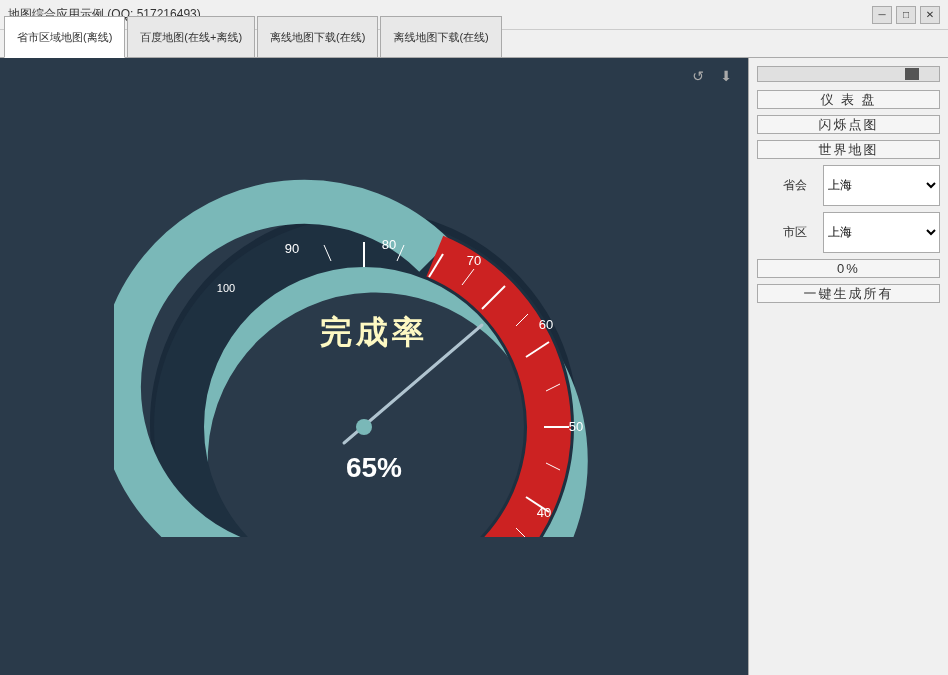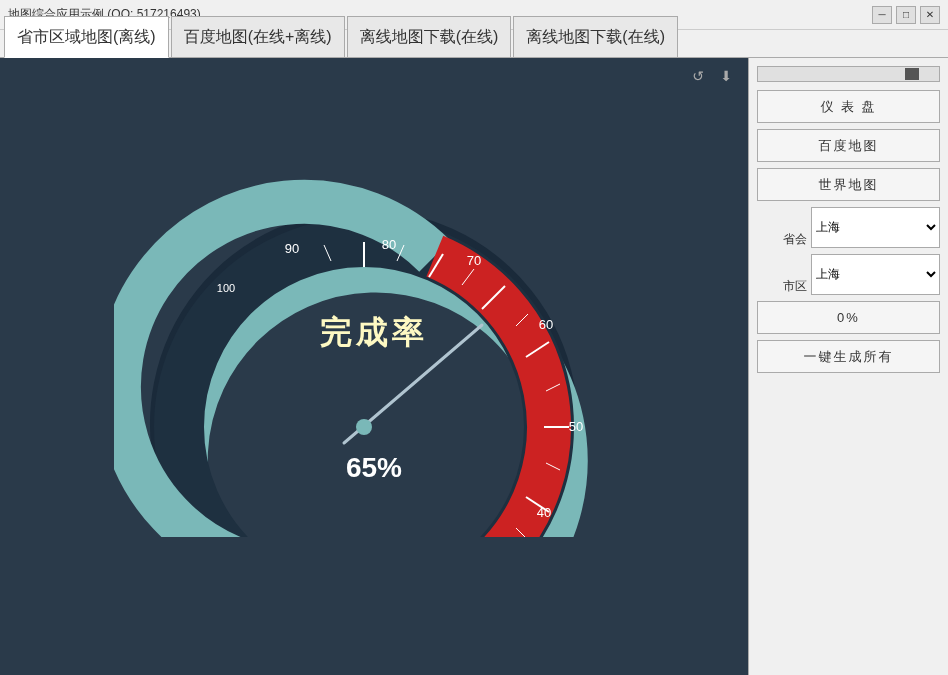--- a/index.html
+++ b/index.html
@@ -44,21 +44,21 @@
     .tab-bar {
       background: #f0f0f0;
       height: 28px;
       display: flex;
       align-items: flex-end;
       padding: 0 4px;
       border-bottom: 1px solid #aaa;
     }
     .tab {
       padding: 20px 12px;
-      font-size: 16px;
+      font-size: 11px;
       color: #333;
       cursor: pointer;
       border: 1px solid #aaa;
       border-bottom: none;
       background: #e8e8e8;
       margin-right: 2px;
       height: 22px;
       display: flex;
       align-items: center;
     }
@@ -138,34 +138,34 @@
       position: absolute;
       right: 20px;
       top: 1px;
       width: 14px;
       height: 12px;
       background: #555;
     }
 
     .right-btn {
       width: 100%;
-      height: 33px;
+      height: 19px;
       background: #f5f5f5;
       border: 1px solid #aaa;
       font-size: 13px;
       color: #333;
       cursor: pointer;
       font-family: 'SimHei', 'Microsoft YaHei', sans-serif;
       letter-spacing: 2px;
     }
 
     .dropdown-row {
       display: flex;
-      align-items: flex-end;
-      gap: 4px;
+      align-items: center;
+      gap: 16px;
     }
     .dropdown-label {
       font-size: 12px;
       color: #333;
       white-space: nowrap;
       width: 50px;
       text-align: right;
     }
     .dropdown-select {
       flex: 1;
@@ -298,21 +298,21 @@
     </div>
   </div>
 
   <div class="right-panel">
 
     <div class="right-scrollbar">
       <div class="right-scrollbar-thumb"></div>
     </div>
 
     <button class="right-btn">仪 表 盘</button>
-    <button class="right-btn">百度地图</button>
+    <button class="right-btn">闪烁点图</button>
     <button class="right-btn">世界地图</button>
 
     <div class="dropdown-row">
       <span class="dropdown-label">省会</span>
       <select class="dropdown-select">
         <option>上海</option>
         <option>北京</option>
         <option>广东</option>
         <option>江苏</option>
       </select>

